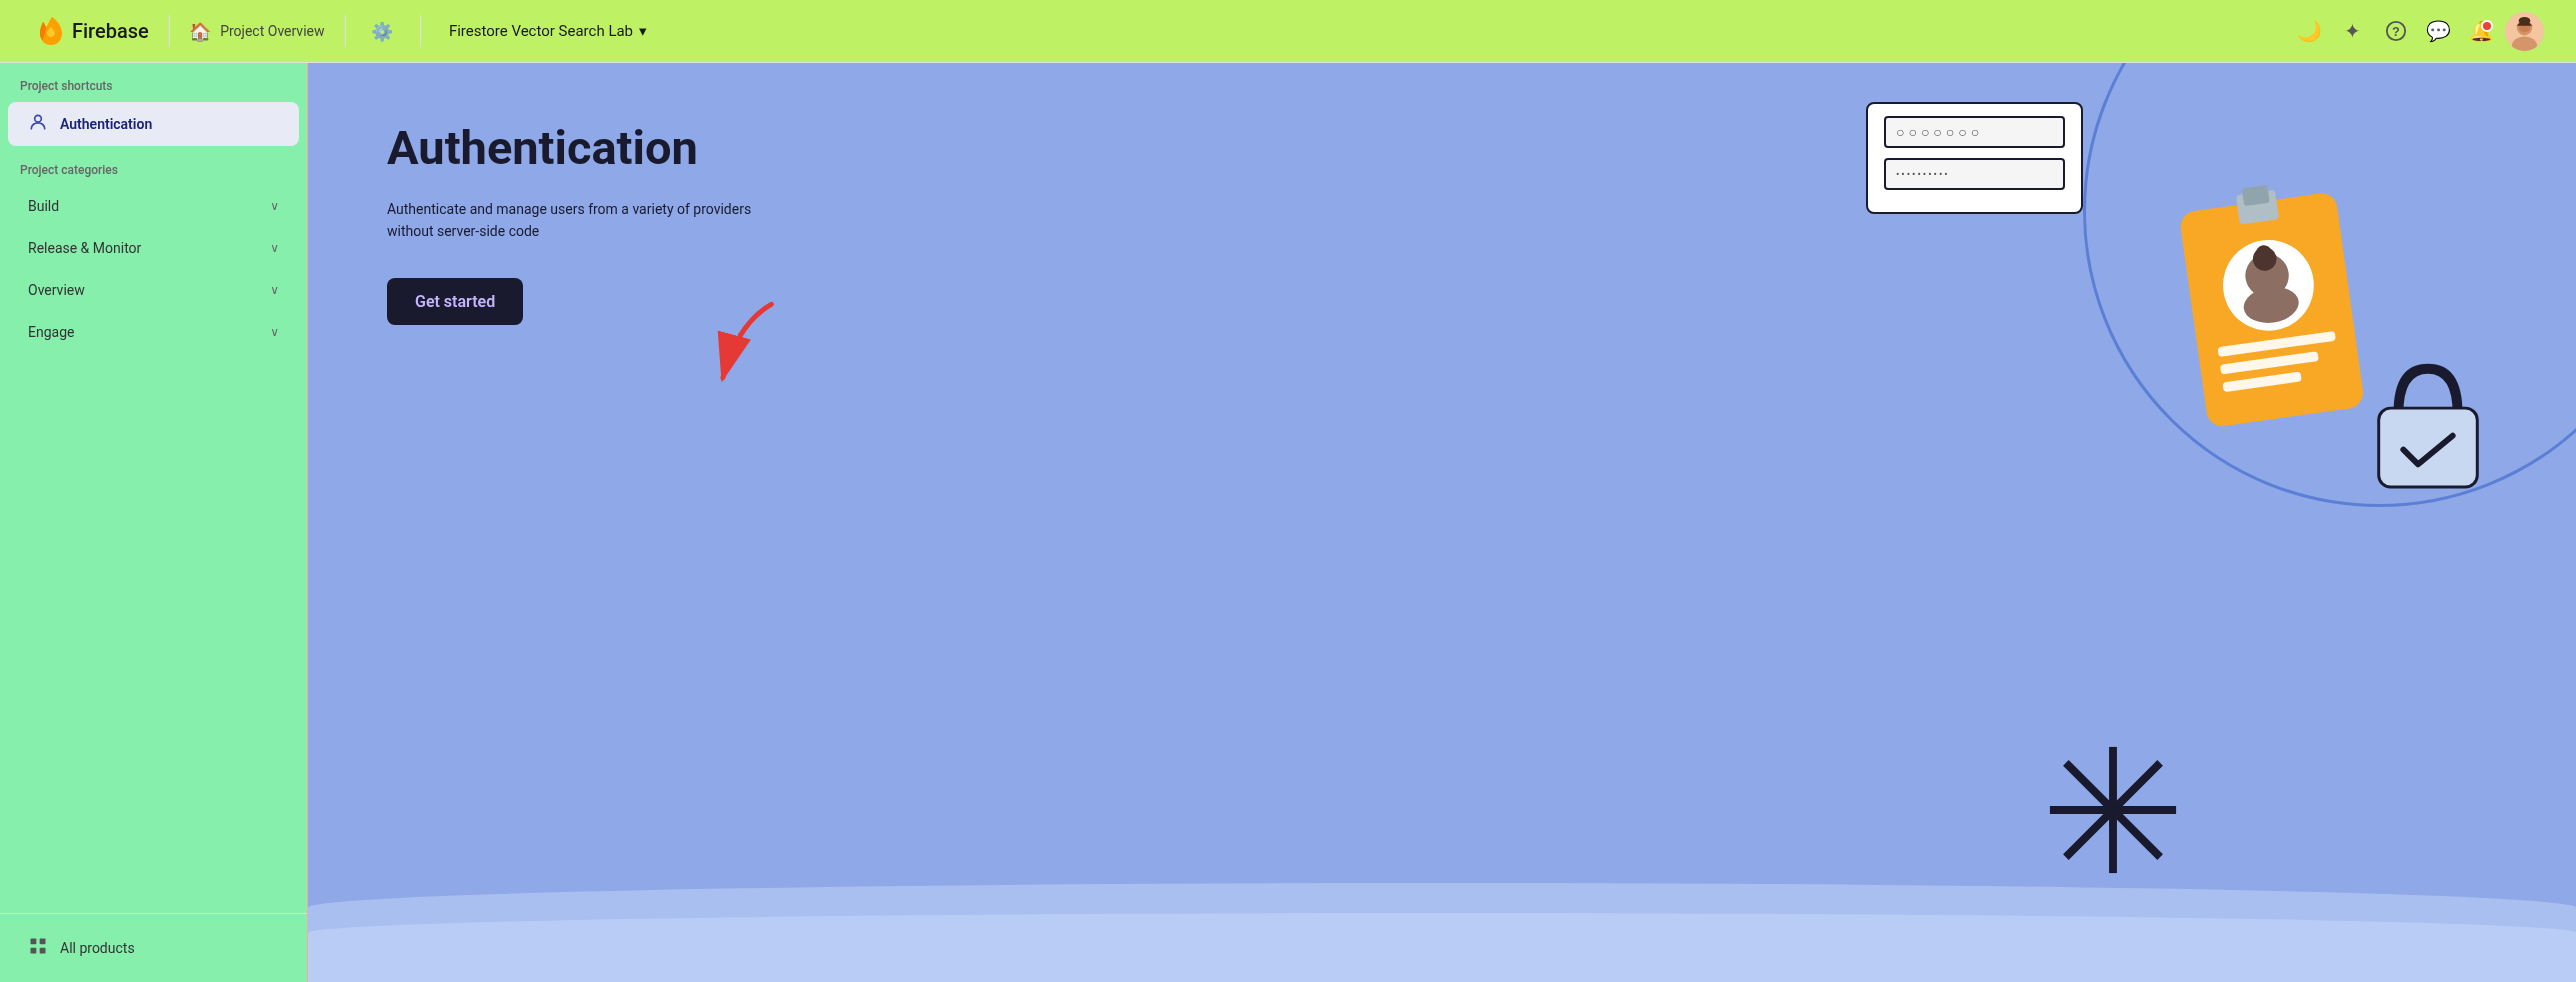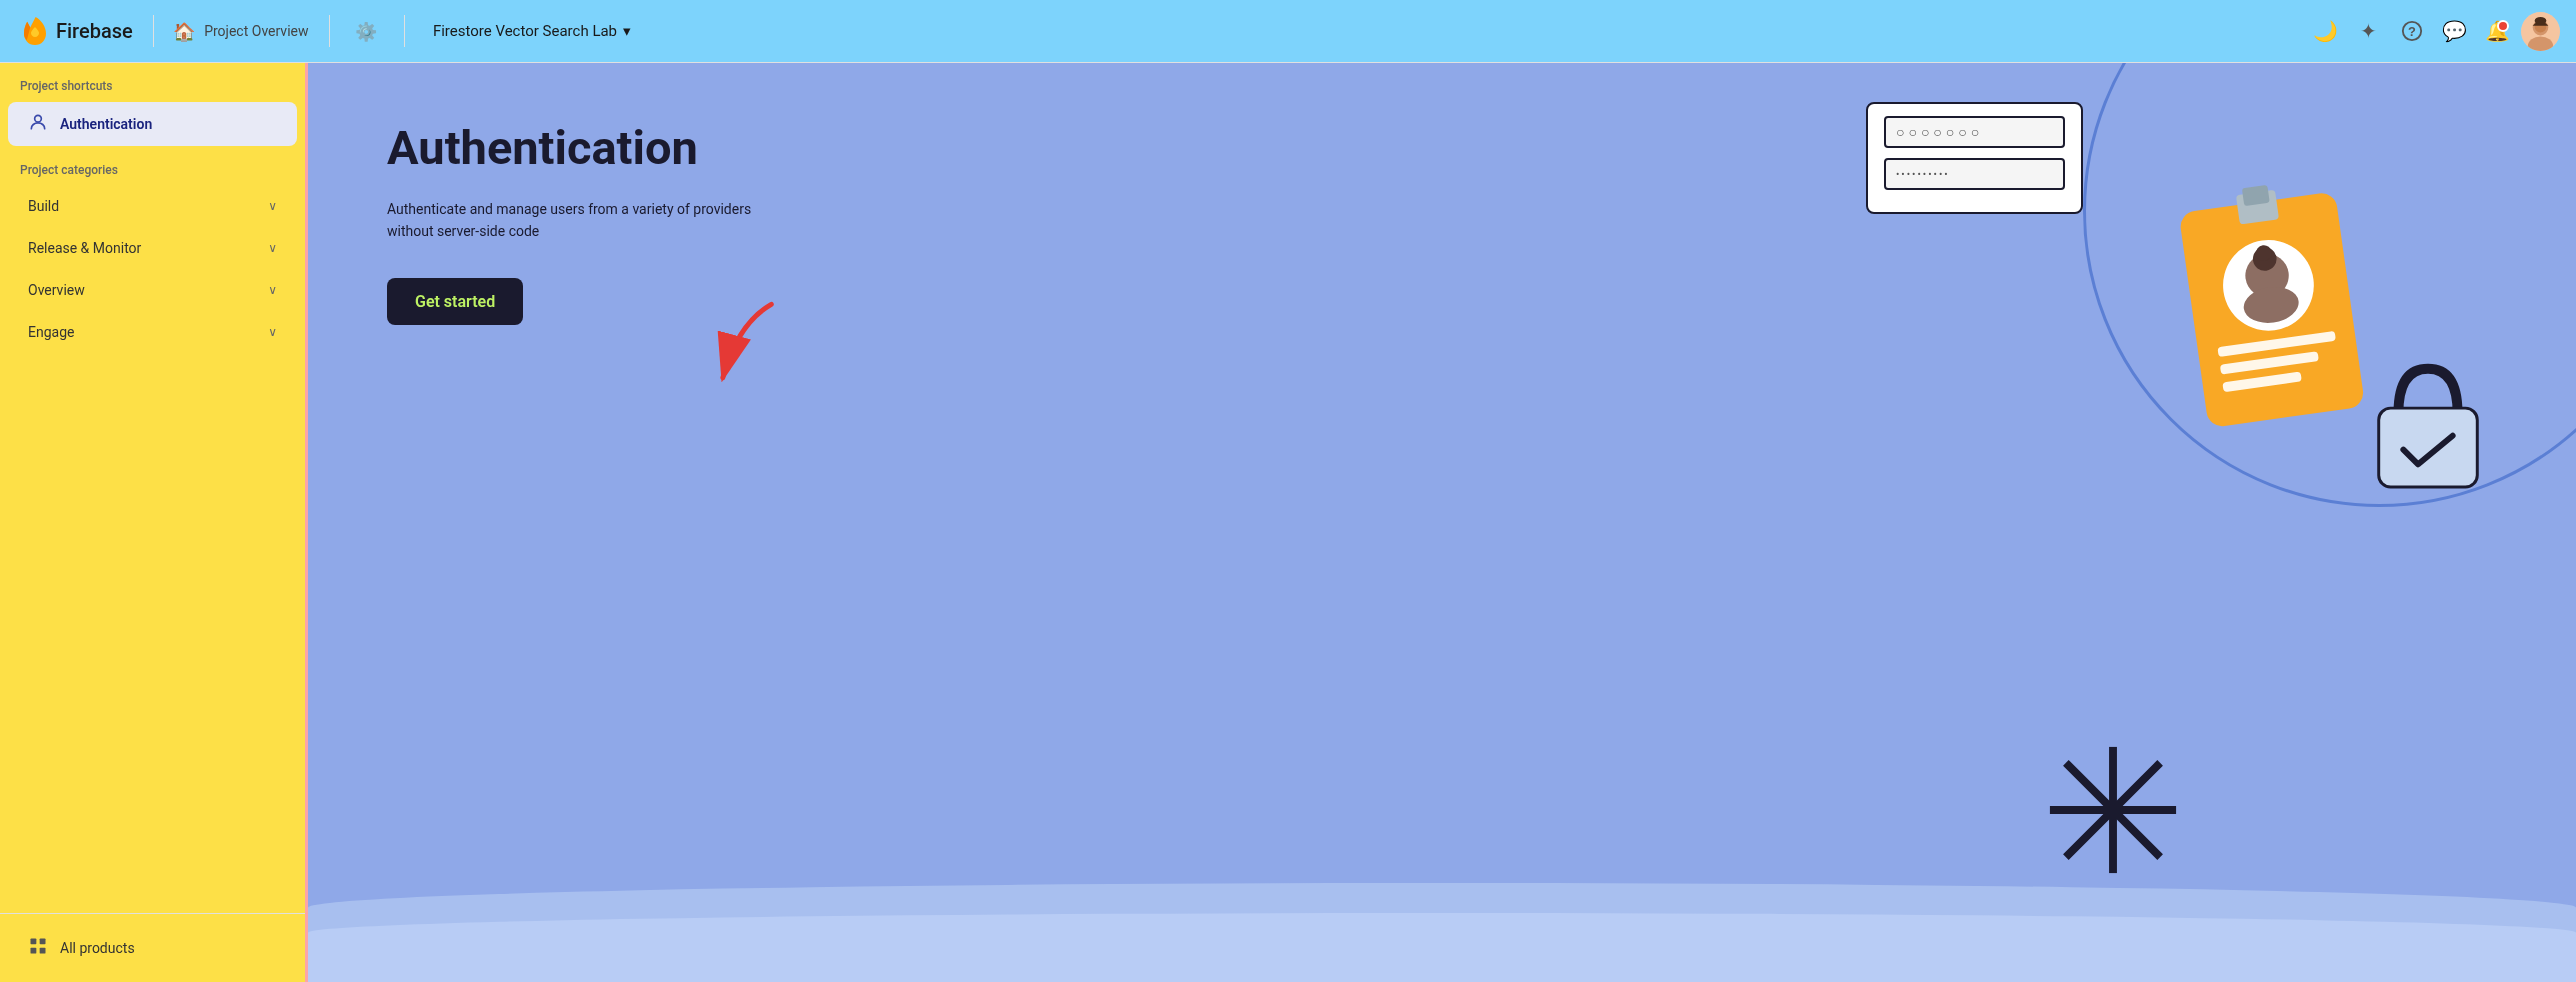--- a/index.html
+++ b/index.html
@@ -1,22 +1,22 @@
 <!DOCTYPE html>
 <html><head>
   <meta charset="utf-8">
   <style>
     * { margin: 0; padding: 0; box-sizing: border-box; }
     body { font-family: 'Google Sans', Roboto, Arial, sans-serif; background: #f8f9fa; display: flex; flex-direction: column; height: 100vh; overflow: hidden; }
 
     
     .top-nav {
       display: flex; align-items: center; justify-content: space-between;
-      background: #7dd3fc; border-bottom: 1px solid #e0e0e0;
-      padding: 0 16px; height: 63px; flex-shrink: 0; z-index: 10;
+      background: #bef264; border-bottom: 1px solid #e0e0e0;
+      padding: 0 32px; height: 63px; flex-shrink: 0; z-index: 10;
     }
     .top-nav-left { display: flex; align-items: center; gap: 12px; }
     .firebase-logo { display: flex; align-items: center; gap: 8px; font-size: 20px; font-weight: 500; color: #1a1a1a; }
     .flame-icon { width: 32px; height: 32px; }
     .nav-divider { width: 1px; height: 32px; background: #e0e0e0; margin: 0 8px; }
     .project-overview { display: flex; align-items: center; gap: 8px; font-size: 14px; color: #444; cursor: pointer; }
     .home-icon { font-size: 18px; color: #555; }
     .gear-icon { font-size: 18px; color: #555; cursor: pointer; padding: 6px; border-radius: 50%; }
 
     .project-selector { display: flex; align-items: center; gap: 6px; font-size: 15px; font-weight: 400; color: #1a1a1a; cursor: pointer; padding: 4px 8px; border-radius: 4px; }
@@ -29,21 +29,21 @@
     }
     .avatar-btn { width: 39px; height: 39px; border-radius: 50%; overflow: hidden; cursor: pointer; border: none; background: #ccc; }
     .notification-dot { position: relative; }
     .notification-dot::after { content: ''; position: absolute; top: 8px; right: 8px; width: 8px; height: 8px; background: #ea4335; border-radius: 50%; border: 2px solid #fff; }
 
     
     .layout { display: flex; flex: 1; overflow: hidden; }
 
     
     .sidebar {
-      width: 308px; background: #fde047; border-right: 3px solid #fca5a5;
+      width: 308px; background: #86efac; border-right: 1px solid #fca5a5;
       display: flex; flex-direction: column; overflow-y: auto; flex-shrink: 0;
     }
     .sidebar-section-label { font-size: 12px; color: #666; padding: 16px 20px 8px; font-weight: 500; }
     .sidebar-item {
       display: flex; align-items: center; gap: 12px;
       padding: 10px 20px; font-size: 14px; color: #333; cursor: pointer;
       border-radius: 8px; margin: 1px 8px;
     }
     .sidebar-item.active { background: #e8eaf6; color: #1a237e; font-weight: 600; }
     .sidebar-item-icon { font-size: 18px; color: #555; }
@@ -61,21 +61,21 @@
     
     .main-content {
       flex: 1; background: #8fa8e8; position: relative; overflow: hidden;
       display: flex; align-items: flex-start; padding: 59px 79px;
     }
 
     .content-text { max-width: 493px; z-index: 2; position: relative; }
     .page-title { font-size: 47px; font-weight: 700; color: #1a1a2e; margin-bottom: 24px; line-height: 1.1; }
     .page-desc { font-size: 14px; color: #1a1a2e; line-height: 1.6; margin-bottom: 36px; max-width: 375px; }
     .get-started-btn {
-      background: #1a1a2e; color: #bef264; border: none; padding: 14px 28px;
+      background: #1a1a2e; color: #c4b5fd; border: none; padding: 14px 28px;
       border-radius: 8px; font-size: 16px; font-weight: 600; cursor: pointer;
       font-family: inherit;
     }
 
     
     .bg-circle-large {
       position: absolute; right: -99px; top: -148px;
       width: 592px; height: 592px; border-radius: 50%;
       border: 3px solid #5b7fd4; background: transparent;
     }

